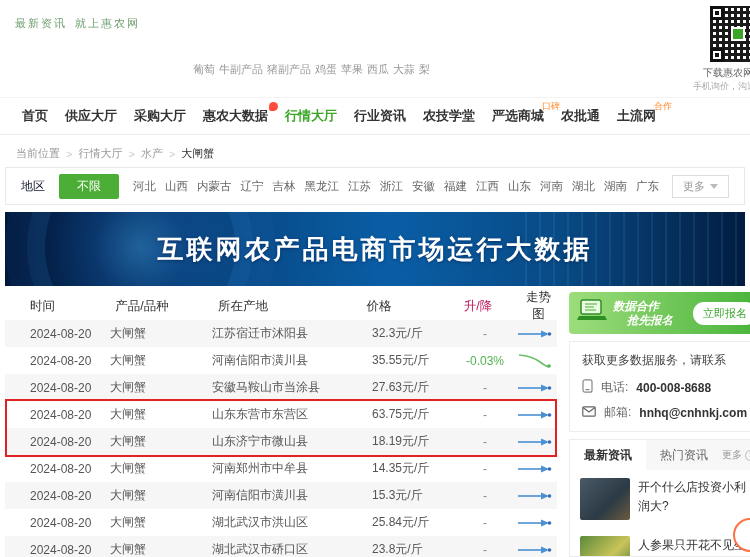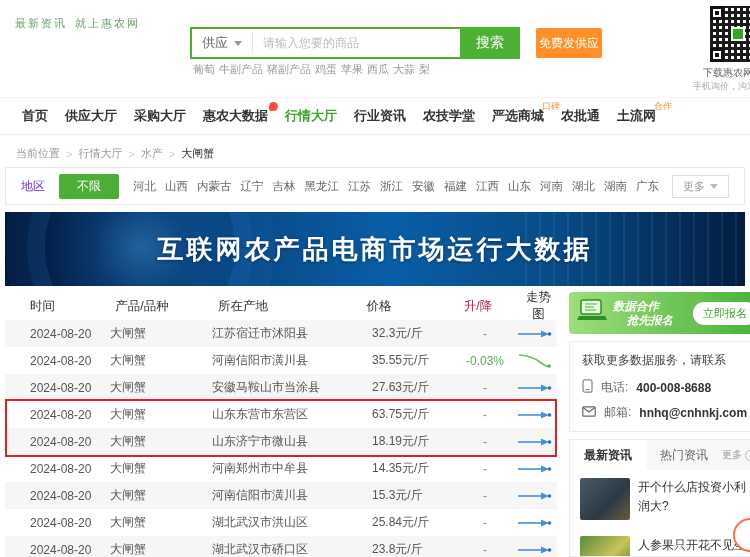--- a/index.html
+++ b/index.html
@@ -46,21 +46,21 @@
   .nav-dot { position:absolute; top:-5px; right:-10px; width:9px; height:9px; background:#ff4d3a; border-radius:50% 50% 50% 2px; }
 
   
   .breadcrumb { position:absolute; top:146px; left:16px; font-size:11px; color:#999; display:flex; gap:6px; align-items:center; }
   .breadcrumb .sep { color:#ccc; }
   .breadcrumb .last { color:#333; }
   .breadcrumb a { color:#999; text-decoration:none; cursor:pointer; }
 
   
   .filter { position:absolute; top:167px; left:5px; right:5px; height:38px; border:1px solid #e9e9e9; display:flex; align-items:center; padding:0 15px; }
-  .filter-label { font-size:12px; color:#6d28d9; margin-right:14px; }
+  .filter-label { font-size:12px; color:#0f172a; margin-right:14px; }
   .filter-all { background:#4cae36; color:#fff; font-size:12px; padding:4px 18px; border-radius:2px; margin-right:14px; cursor:pointer; }
   .provinces { display:flex; gap:9px; font-size:11.5px; color:#666;text-align:right; }
   .provinces span { cursor:pointer; white-space:nowrap; }
   .filter-more { margin-left:auto; border:1px solid #ddd; color:#999; font-size:11px; padding:3px 10px; display:flex; align-items:center; gap:5px; cursor:pointer; white-space:nowrap; }
   .filter-more .caret { border-top-color:#bbb; }
 
   
   .banner { position:absolute; top:212px; left:5px; right:5px; height:74px; overflow:hidden;
     background:linear-gradient(90deg,#02173a 0%,#08457f 28%,#0a5ea6 52%,#084a85 75%,#021c40 100%); display:flex; align-items:center; justify-content:center; }
   .banner::before { content:""; position:absolute; left:40px; top:-60px; width:190px; height:190px; border-radius:50%;
@@ -114,31 +114,20 @@
 
 <div class="page">
 
   <div class="header">
     <div class="logo-wrap">
       <div class="slogan">
         <span class="s1">最新资讯</span><span class="s2">就上惠农网</span>
       </div>
     </div>
 
-    <div class="search-area">
-      <div class="search-box">
-        <span class="search-cat">
-          <span>供应</span>
-          <span class="caret"></span>
-        </span>
-        <input class="search-input" placeholder="请输入您要的商品" style="">
-        <button class="search-btn">搜索</button>
-      </div>
-      <button class="post-btn">免费发供应</button>
-    </div>
 
     <div class="hot-words">
       <span>葡萄</span>
       <span>牛副产品</span>
       <span>猪副产品</span>
       <span>鸡蛋</span>
       <span>苹果</span>
       <span>西瓜</span>
       <span>大蒜</span>
       <span>梨</span>

